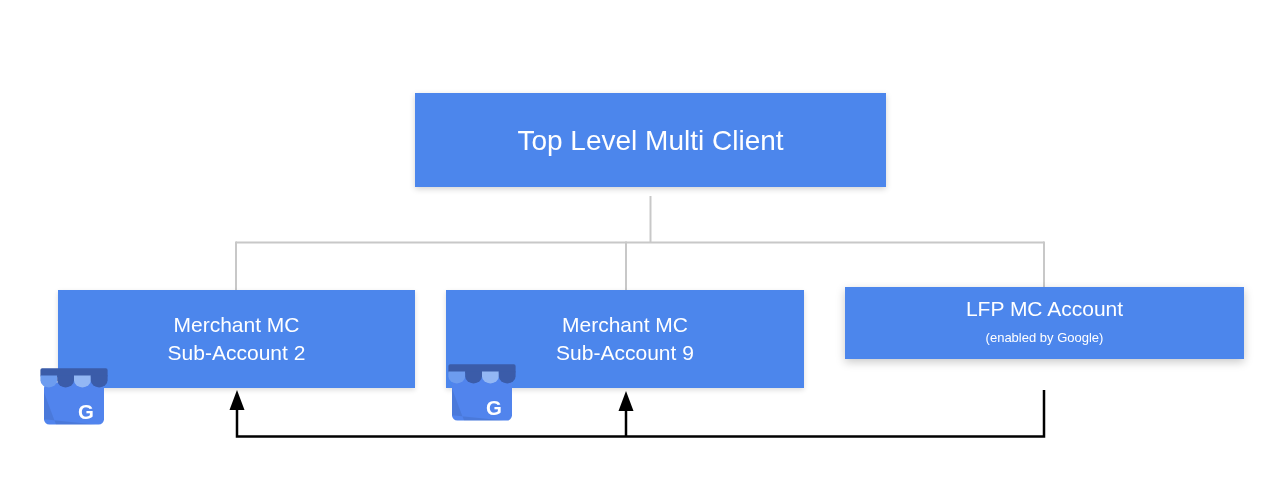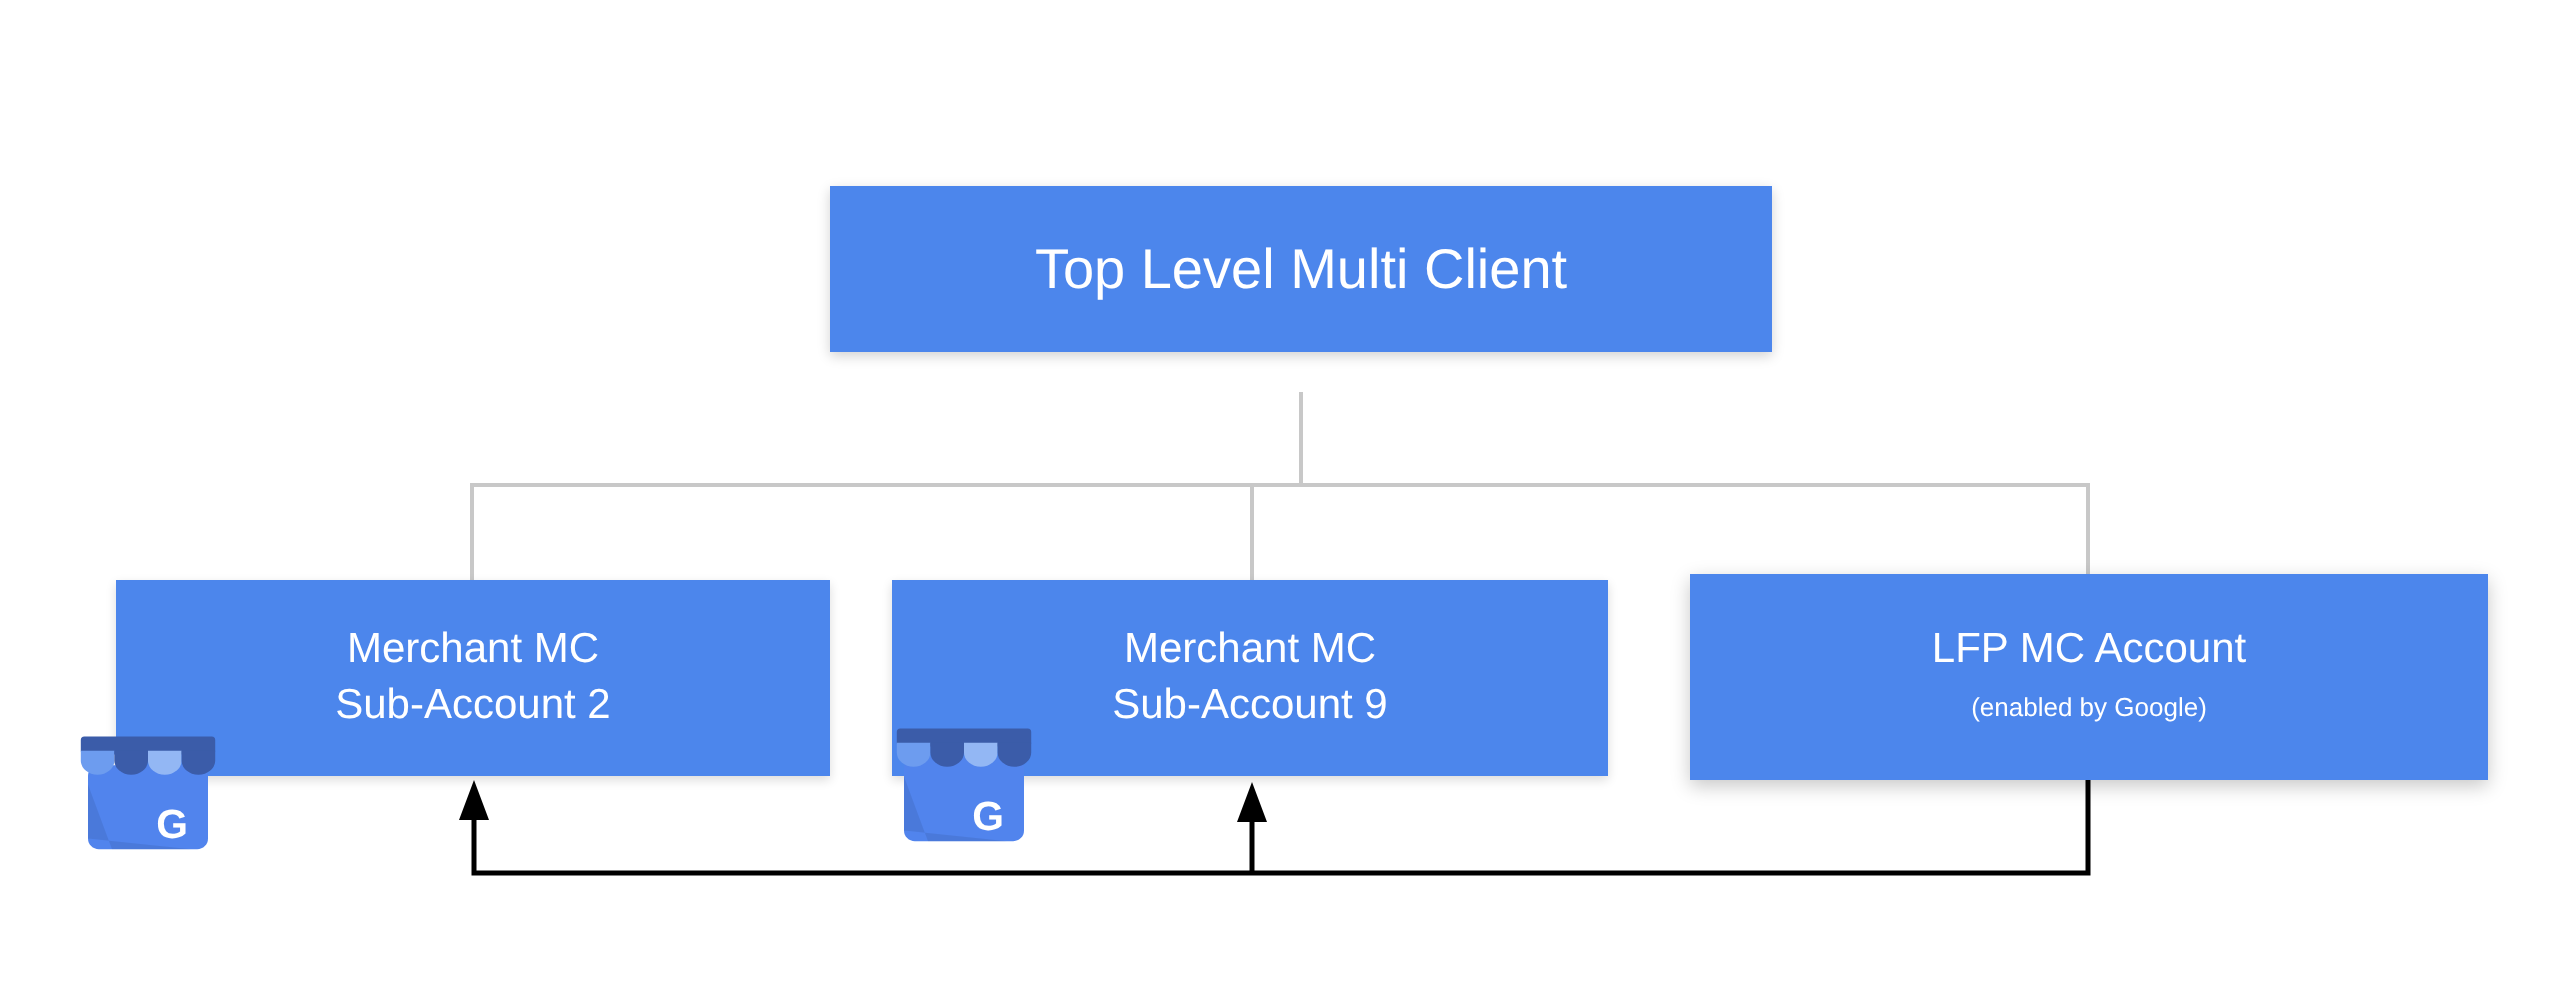--- a/index.html
+++ b/index.html
@@ -16,27 +16,27 @@
   body{font-family:"Liberation Sans", sans-serif;}
   .canvas{position:relative;width:1286px;height:501px;background:#ffffff;overflow:hidden;}
 
   .lines{position:absolute;left:0;top:0;}
   .tree-lines path{stroke:var(--tree-line);stroke-width:2;fill:none;}
   .flow-lines path{stroke:var(--flow-line);stroke-width:2.5;fill:none;}
   .flow-lines polygon{fill:var(--flow-line);stroke:none;}
 
   .node{position:absolute;display:flex;flex-direction:column;align-items:center;justify-content:center;
         background:var(--box-fill);color:var(--box-text);text-align:center;}
-  .node-root{left:415px;top:93px;width:471px;height:83px;font-size:28px;line-height:41px;
+  .node-root{left:415px;top:93px;width:471px;height:94px;font-size:28px;line-height:41px;
         box-shadow:0 2px 6px rgba(0,0,0,0.18);}
   .node-sub1{left:58px;top:290px;width:357px;height:98px;font-size:21px;line-height:28px;
         box-shadow:0 2px 5px rgba(0,0,0,0.14);}
   .node-sub2{left:446px;top:290px;width:358px;height:98px;font-size:21px;line-height:28px;
         box-shadow:0 2px 5px rgba(0,0,0,0.14);}
-  .node-lfp{left:845px;top:287px;width:399px;height:103px;font-size:21px;line-height:29px;
+  .node-lfp{left:845px;top:287px;width:399px;height:72px;font-size:21px;line-height:29px;
         box-shadow:0 3px 9px rgba(0,0,0,0.22);}
   .node-lfp .line2{font-size:13px;}
 
   .biz-icon{position:absolute;width:72px;height:60px;}
   .icon1{left:38px;top:367px;}
   .icon2{left:446px;top:363px;}
   .icon-body-rect{fill:var(--icon-body);}
   .icon-shade{fill:#000000;opacity:0.08;}
   .awn-dark{fill:var(--icon-awning-dark);}
   .awn-light1{fill:var(--icon-awning-light1);}

